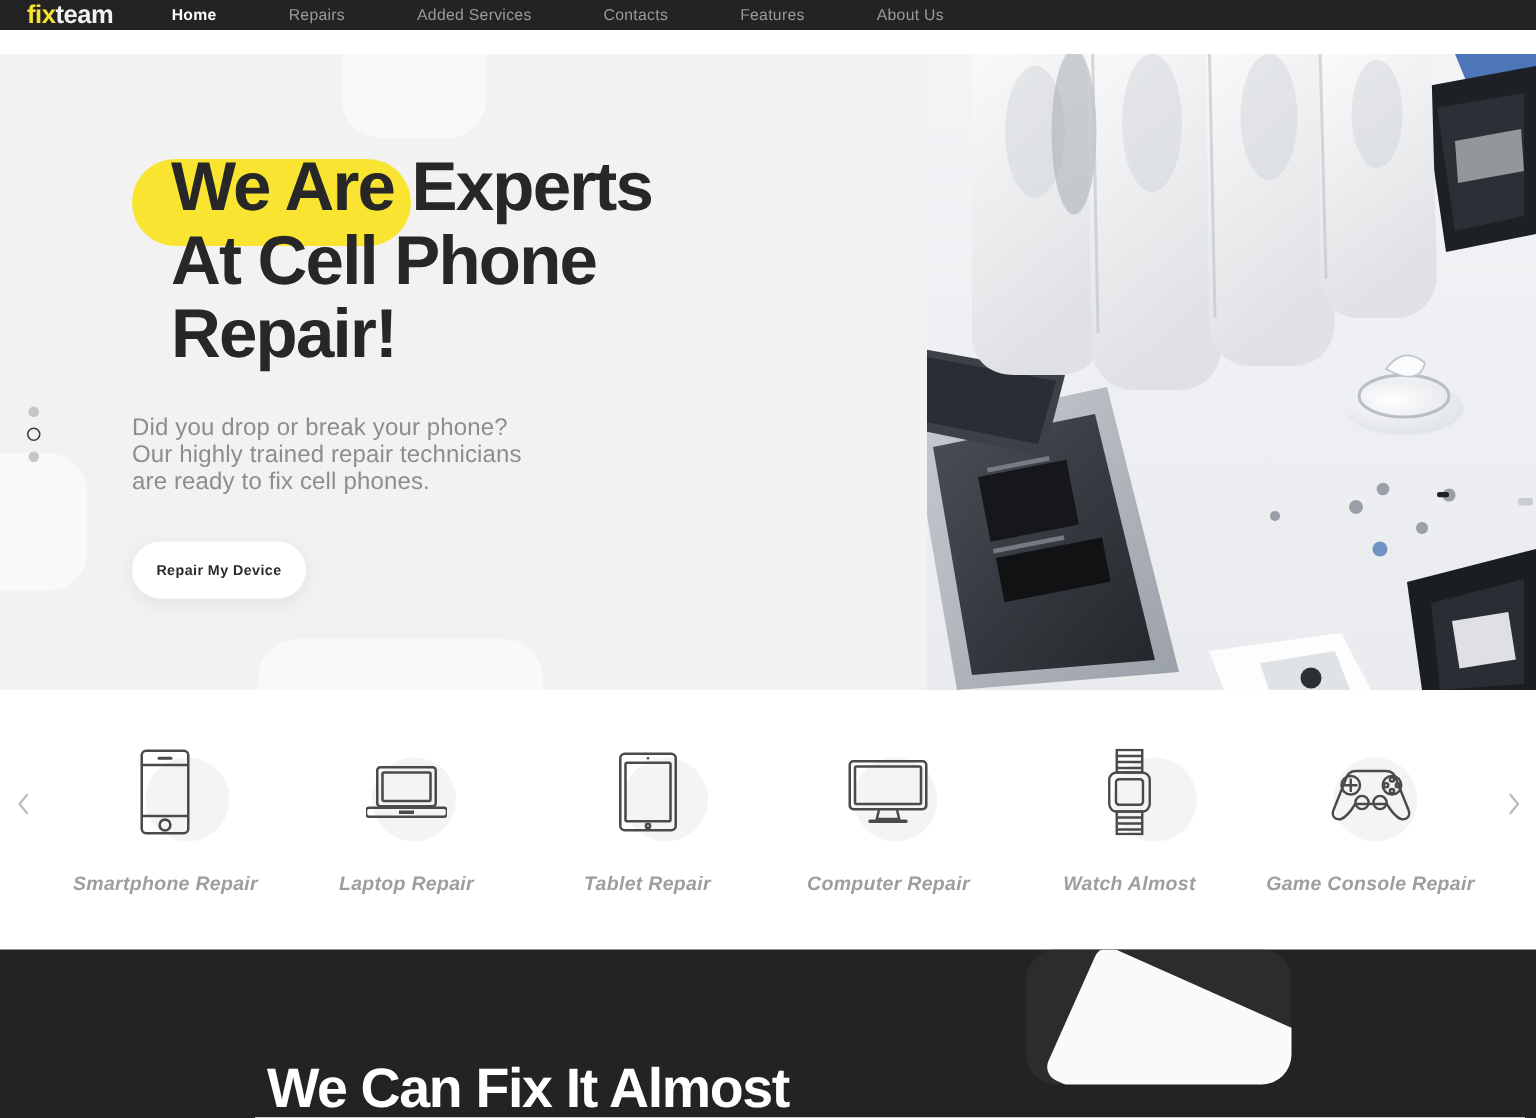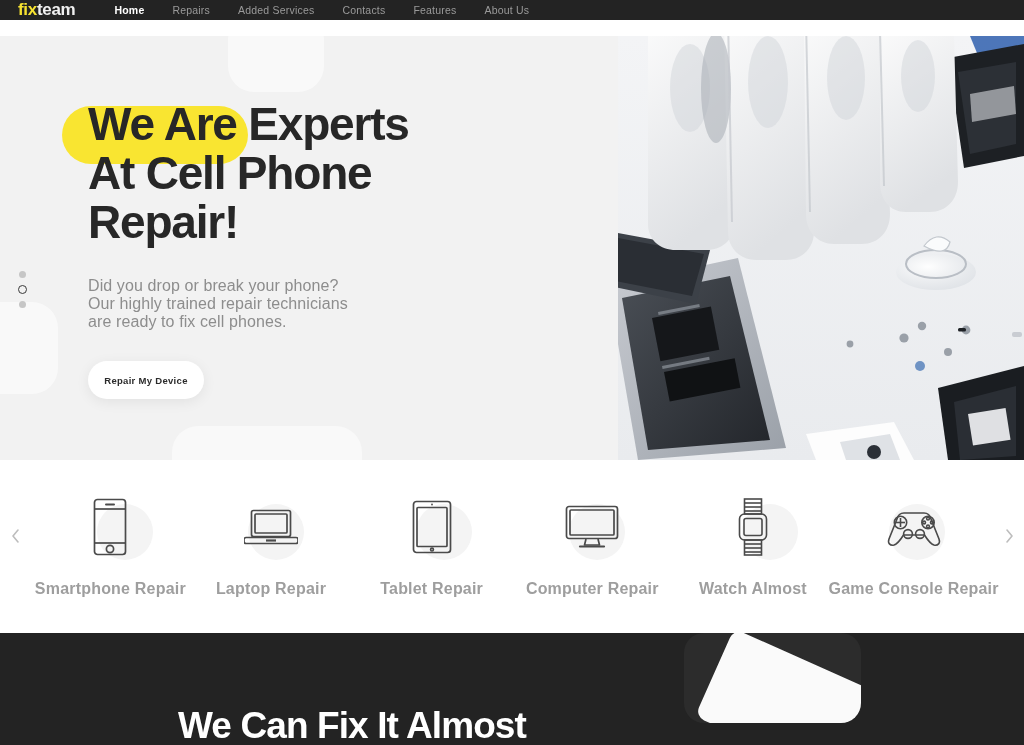--- a/index.html
+++ b/index.html
@@ -11,21 +11,21 @@
   .page { position:relative; width:1024px; height:745px; }
 
   
   .header {
     position:absolute; top:0; left:0; width:1024px; height:20px;
     background:#232323; display:flex; align-items:center; z-index:40;
   }
   .logo { margin-left:18px; font-size:17px; font-weight:bold; letter-spacing:-.3px; }
   .logo .fix { color:#f7e331; }
   .logo .team { color:#f0f0f0; font-weight:bold; }
-  .nav { display:flex; margin-left:25px; }
+  .nav { display:flex; margin-left:25px;gap:20px; }
   .nav a {
     color:#9a9a9a; font-size:10.5px; text-decoration:none;
     padding:0 14px; letter-spacing:.2px; white-space:nowrap;
   }
   .nav a.active { color:#ffffff; font-weight:bold; }
   .hdr-right { margin-left:auto; display:flex; align-items:center; margin-right:18px; }
   .hdr-item { display:flex; align-items:center; margin-left:34px; }
   .hdr-item .glyph { color:#f7e331; display:flex; align-items:center; margin-right:8px; }
   .hdr-item .txt { color:#ffffff; font-size:10.5px; font-weight:bold; letter-spacing:.3px; }
 
@@ -45,21 +45,21 @@
   .blob.b2 { width:110px; height:92px; left:-52px; top:266px; }
   .blob.b3 { width:190px; height:110px; left:172px; top:390px; opacity:.5; }
 
   .hero-content { position:absolute; left:88px; top:64px; width:420px; z-index:6; }
   .pill {
     position:absolute; left:-26px; top:6px; width:186px; height:58px;
     background:#f9e531; border-radius:29px; z-index:-1;
   }
   .h1 {
     position:relative; font-size:46px; line-height:49px;
-    font-weight:bold; color:#272727; letter-spacing:-1.2px;
+    font-weight:bold; color:#272727; letter-spacing:-1.2px;margin-left:26px;
   }
   .hero-sub {
     margin-top:30px; font-size:16px; line-height:18px;
     color:#8d8d8d; width:262px; letter-spacing:.1px;
   }
   .hero-btn {
     margin-top:30px; display:inline-flex; align-items:center; justify-content:center;
     width:116px; height:38px; background:#ffffff; border:none; border-radius:19px;
     font-family:"Liberation Sans", sans-serif;
     font-size:9.5px; font-weight:bold; color:#2b2b2b; letter-spacing:.3px;
@@ -91,21 +91,21 @@
   .svc .icon-wrap {
     position:relative; height:62px; display:flex;
     align-items:center; justify-content:center; margin-bottom:22px;
   }
   .svc .icon-wrap::before {
     content:""; position:absolute; width:56px; height:56px;
     background:#f4f4f4; border-radius:50%; left:4px; top:8px; z-index:0;
   }
   .svc svg { position:relative; z-index:1; display:block; }
   .svc .label {
-    font-size:16px; font-weight:bold; color:#9e9e9e; letter-spacing:.2px; white-space:nowrap;
+    font-size:13px; font-weight:bold; color:#9e9e9e; letter-spacing:.2px; white-space:nowrap;font-style:italic;
   }
 
   
   .dark {
     position:absolute; top:633px; left:0; width:1024px; height:112px;
     background:#232323; overflow:hidden;padding-left:11px;
   }
   .dark h2 {
     position:absolute; left:178px; top:72px;
     font-size:37px; font-weight:bold; color:#ffffff;

